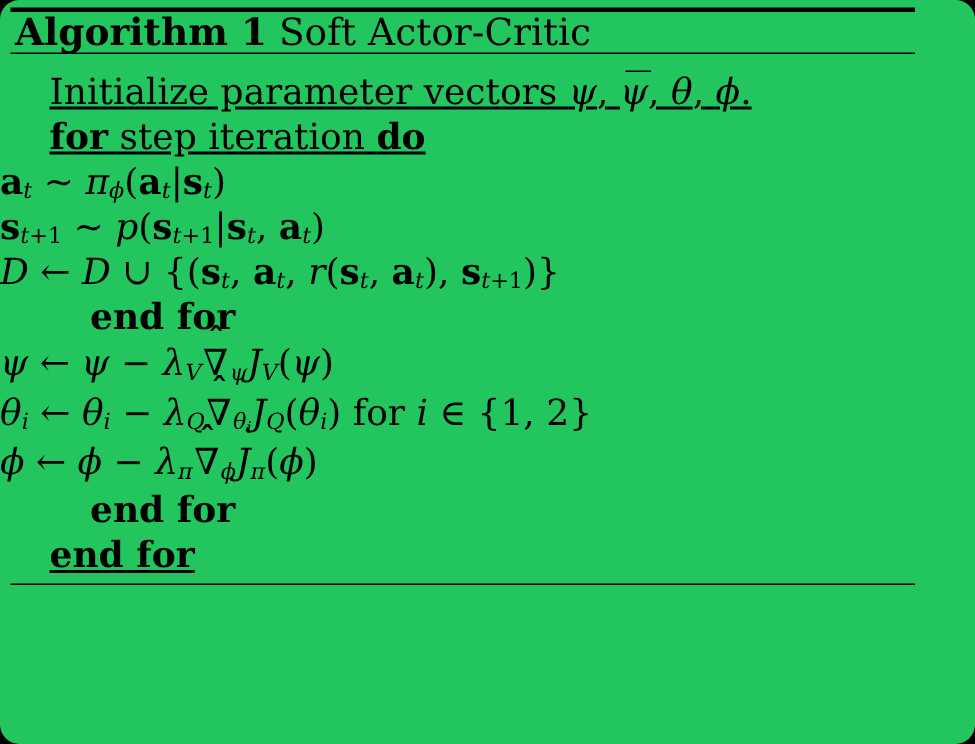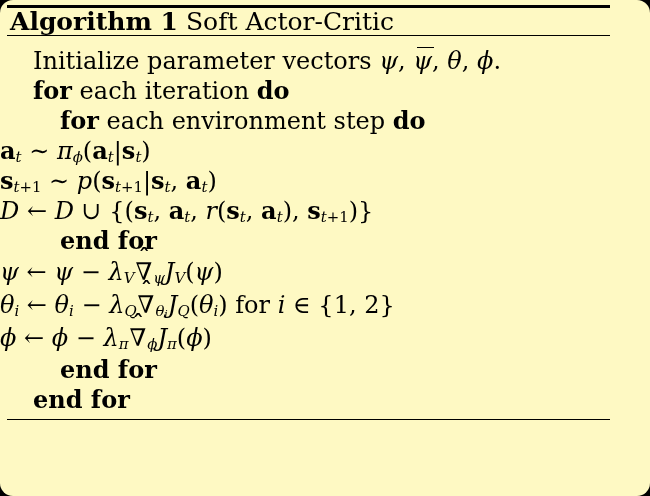--- a/index.html
+++ b/index.html
@@ -6,21 +6,21 @@
   body{
     width:650px;height:496px;
     background:#000;
     font-family:"DejaVu Serif", serif;
     color:#000;
     overflow:hidden;
   }
   .page{
     position:relative;
     width:650px;height:496px;
-    background:#fef9c3;
+    background:#22c55e;
     border-radius:13px;
     overflow:hidden;
   }
   .rule{
     margin-left:7px;
     width:603px;
     border-top:1.6px solid #000;
   }
   .rule.thick{
     margin-top:5px;
@@ -35,21 +35,21 @@
   }
   .algo-header .label{font-weight:bold;}
   .algo-body{padding-top:10px;}
   .line{
     height:30px;
     line-height:30px;
     white-space:nowrap;
     font-size:24px;
   }
   .line.tall{height:33px;line-height:33px;}
-  .indent-1{padding-left:33px;}
+  .indent-1{padding-left:33px;text-decoration:underline;}
   .indent-2{padding-left:60px;}
   .indent-3{}
   .seg-kw{font-weight:bold;}
   .seg-rm{font-style:normal;}
   .seg-it{font-style:italic;}
   .seg-bf{font-weight:bold;}
   .seg-cal{font-style:italic;font-weight:500;}
   .seg-sub{font-size:0.62em;font-style:italic;vertical-align:-0.22em;letter-spacing:0;}
   .seg-subrm{font-size:0.62em;vertical-align:-0.22em;}
   .seg-subsub{font-size:0.45em;font-style:italic;vertical-align:-0.5em;}
@@ -89,22 +89,21 @@
 
 <div class="page">
   <div class="rule thick"></div>
   <div class="algo-header">
     <span class="label">Algorithm 1</span>
     <span class="title">Soft Actor-Critic</span>
   </div>
   <div class="rule thin"></div>
   <div class="algo-body" id="algo-body">
       <div class="line indent-1"><span class="seg-rm">Initialize parameter vectors </span><span class="seg-it">ψ</span><span class="seg-rm">, </span><span class="seg-barit">ψ</span><span class="seg-rm">, </span><span class="seg-it">θ</span><span class="seg-rm">, </span><span class="seg-it">ϕ</span><span class="seg-rm">.</span></div>
-      <div class="line indent-1"><span class="seg-kw">for</span><span class="seg-rm"> each iteration </span><span class="seg-kw">do</span></div>
-      <div class="line indent-2"><span class="seg-kw">for</span><span class="seg-rm"> each environment step </span><span class="seg-kw">do</span></div>
+      <div class="line indent-1"><span class="seg-kw">for</span><span class="seg-rm"> step iteration </span><span class="seg-kw">do</span></div>
       <div class="line indent-3"><span class="seg-bf">a</span><span class="seg-sub">t</span><span class="seg-rm"> ∼ </span><span class="seg-it">π</span><span class="seg-sub">ϕ</span><span class="seg-rm">(</span><span class="seg-bf">a</span><span class="seg-sub">t</span><span class="seg-rm">|</span><span class="seg-bf">s</span><span class="seg-sub">t</span><span class="seg-rm">)</span></div>
       <div class="line indent-3"><span class="seg-bf">s</span><span class="seg-sub">t</span><span class="seg-subrm">+1</span><span class="seg-rm"> ∼ </span><span class="seg-it">p</span><span class="seg-rm">(</span><span class="seg-bf">s</span><span class="seg-sub">t</span><span class="seg-subrm">+1</span><span class="seg-rm">|</span><span class="seg-bf">s</span><span class="seg-sub">t</span><span class="seg-rm">, </span><span class="seg-bf">a</span><span class="seg-sub">t</span><span class="seg-rm">)</span></div>
       <div class="line indent-3"><span class="seg-cal">D</span><span class="seg-rm"> ← </span><span class="seg-cal">D</span><span class="seg-rm"> ∪ {(</span><span class="seg-bf">s</span><span class="seg-sub">t</span><span class="seg-rm">, </span><span class="seg-bf">a</span><span class="seg-sub">t</span><span class="seg-rm">, </span><span class="seg-it">r</span><span class="seg-rm">(</span><span class="seg-bf">s</span><span class="seg-sub">t</span><span class="seg-rm">, </span><span class="seg-bf">a</span><span class="seg-sub">t</span><span class="seg-rm">), </span><span class="seg-bf">s</span><span class="seg-sub">t</span><span class="seg-subrm">+1</span><span class="seg-rm">)}</span></div>
       <div class="line indent-2"><span class="seg-kw">end for</span></div>
       <div class="line indent-3 tall"><span class="seg-it">ψ</span><span class="seg-rm"> ← </span><span class="seg-it">ψ</span><span class="seg-rm"> − </span><span class="seg-it">λ</span><span class="seg-sub">V</span><span class="seg-nablahat">∇<span class="hat">ˆ</span></span><span class="seg-sub">ψ</span><span class="seg-it">J</span><span class="seg-sub">V</span><span class="seg-rm">(</span><span class="seg-it">ψ</span><span class="seg-rm">)</span></div>
       <div class="line indent-3 tall"><span class="seg-it">θ</span><span class="seg-sub">i</span><span class="seg-rm"> ← </span><span class="seg-it">θ</span><span class="seg-sub">i</span><span class="seg-rm"> − </span><span class="seg-it">λ</span><span class="seg-sub">Q</span><span class="seg-nablahat">∇<span class="hat">ˆ</span></span><span class="seg-sub">θ</span><span class="seg-subsub">i</span><span class="seg-it">J</span><span class="seg-sub">Q</span><span class="seg-rm">(</span><span class="seg-it">θ</span><span class="seg-sub">i</span><span class="seg-rm">) for </span><span class="seg-it">i</span><span class="seg-rm"> ∈ {1, 2}</span></div>
       <div class="line indent-3 tall"><span class="seg-it">ϕ</span><span class="seg-rm"> ← </span><span class="seg-it">ϕ</span><span class="seg-rm"> − </span><span class="seg-it">λ</span><span class="seg-sub">π</span><span class="seg-nablahat">∇<span class="hat">ˆ</span></span><span class="seg-sub">ϕ</span><span class="seg-it">J</span><span class="seg-sub">π</span><span class="seg-rm">(</span><span class="seg-it">ϕ</span><span class="seg-rm">)</span></div>
       <div class="line indent-2"><span class="seg-kw">end for</span></div>
       <div class="line indent-1"><span class="seg-kw">end for</span></div>
     </div>

